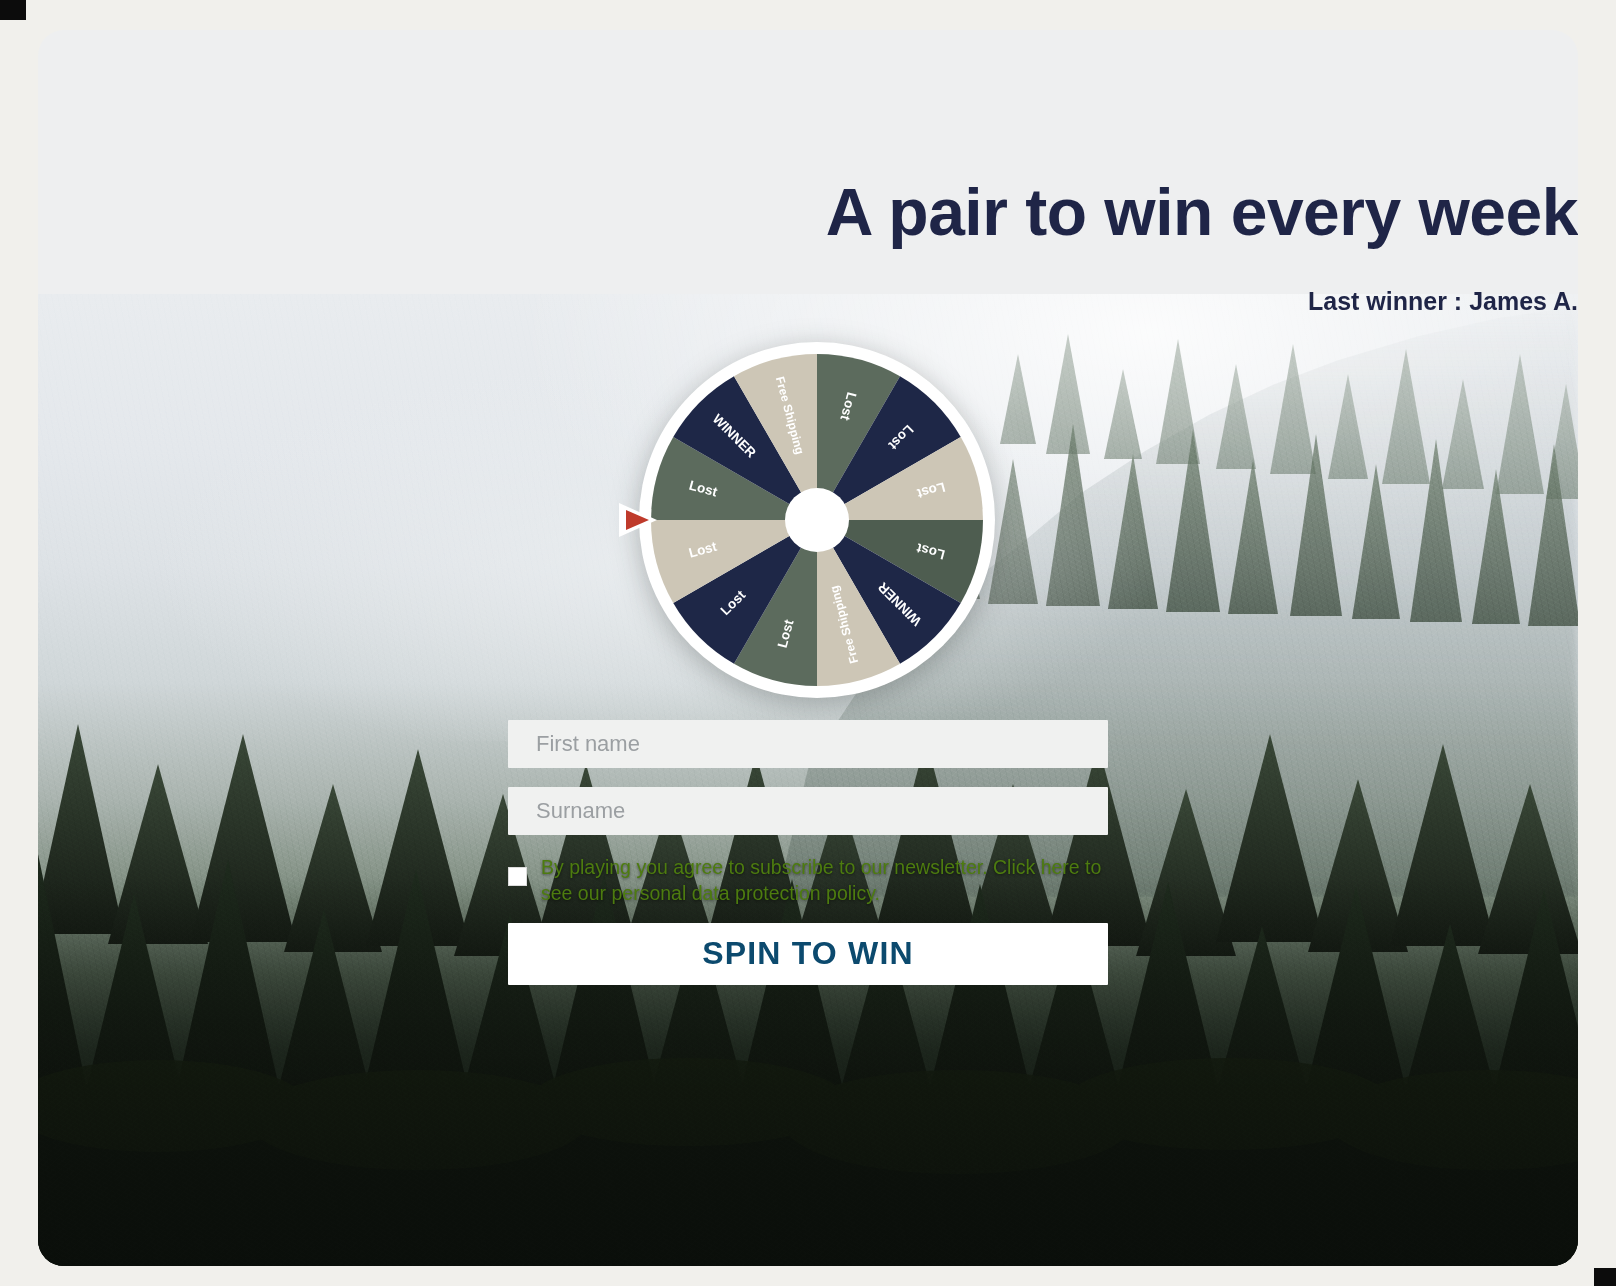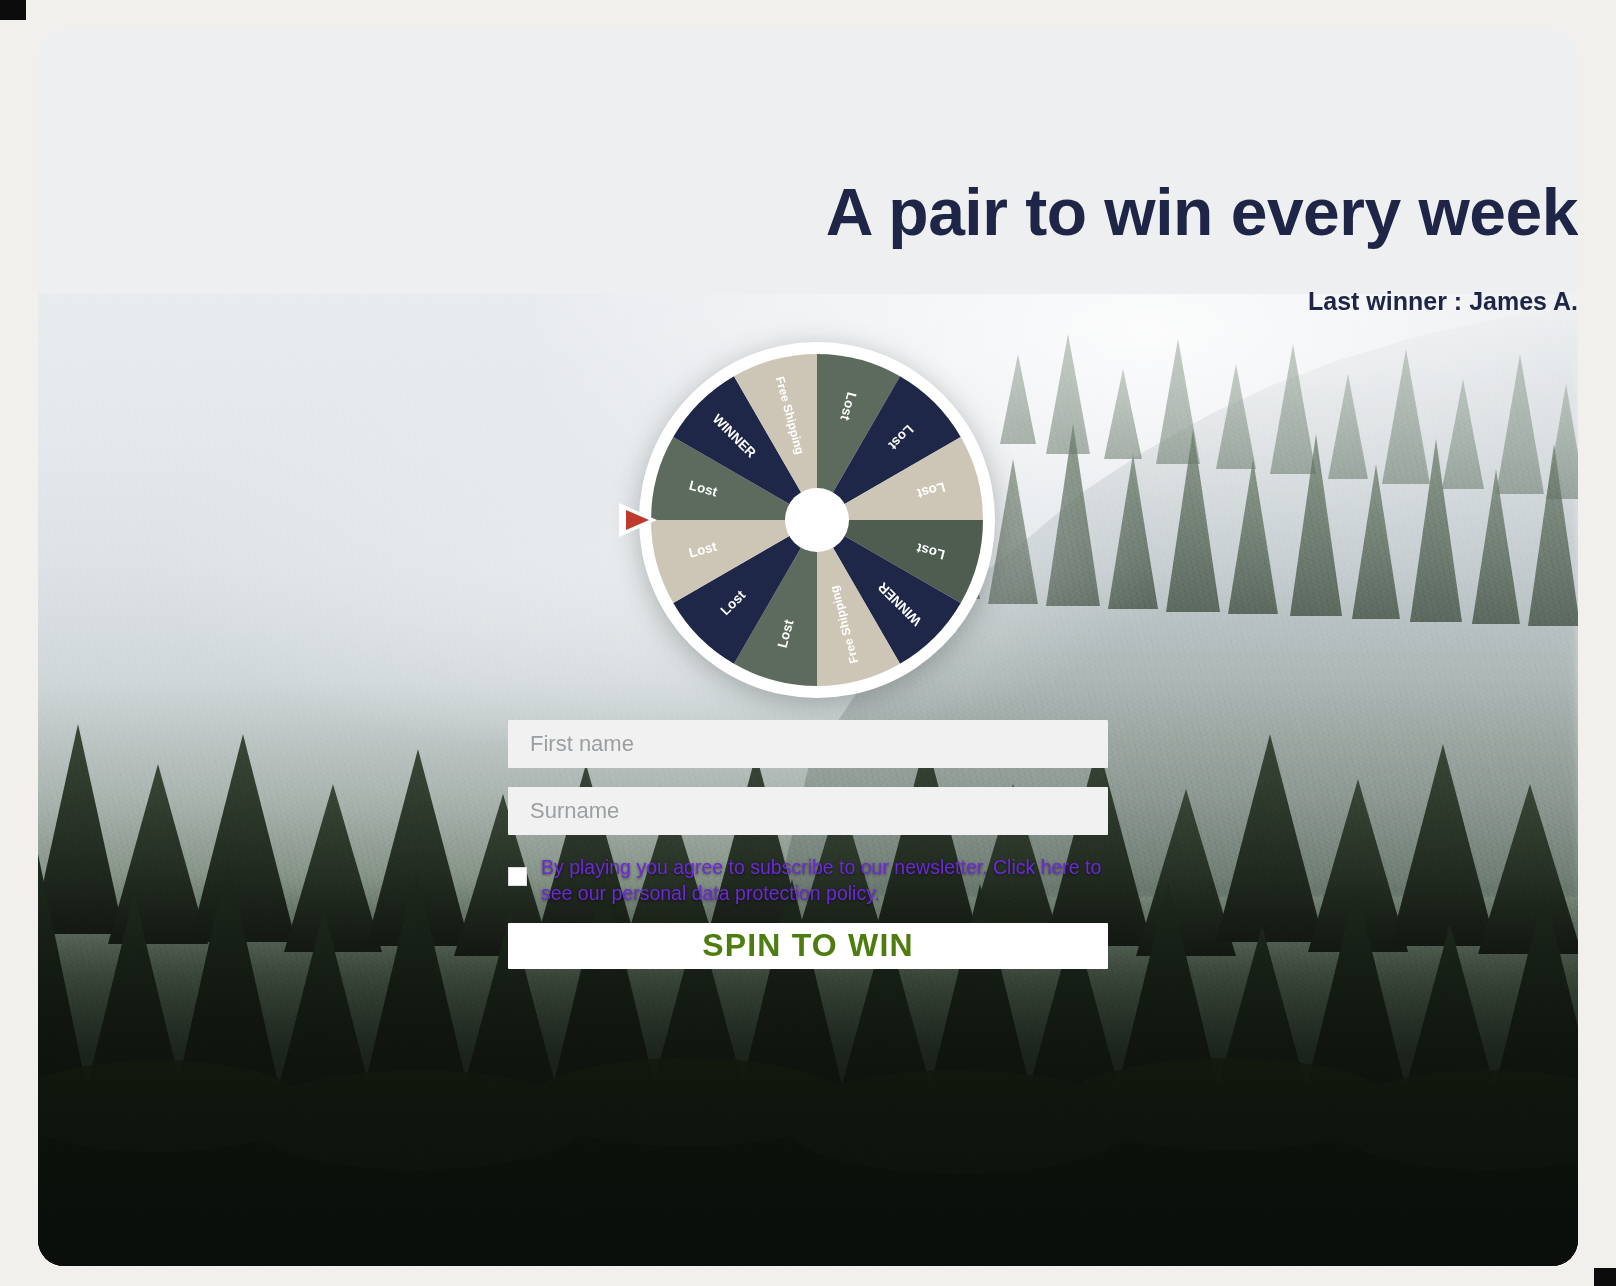--- a/index.html
+++ b/index.html
@@ -150,21 +150,21 @@
     transform: translateX(-50%);
     top: 690px;
     width: 600px;
     z-index: 14;
   }
   .field {
     display: block;
     width: 100%;
     height: 48px;
     margin-bottom: 19px;
-    padding: 0 22px;
+    padding: 0 28px;
     border: none;
     outline: none;
     background: #f0f1f0;
     color: #3b3f42;
     font-family: "Liberation Sans", sans-serif;
     font-size: 22px;
     border-radius: 1px;
   }
   .field::placeholder { color: #9b9fa2; opacity: 1; }
 
@@ -177,34 +177,34 @@
   }
   .checkbox {
     flex: 0 0 auto;
     width: 19px; height: 19px;
     background: #ffffff;
     border: 1px solid #dcdcdc;
     margin-top: 13px;
     cursor: pointer;
   }
   .consent-text {
-    color: #6d28d9;
+    color: #4d7c0f;
     font-size: 19.5px;
     line-height: 1.35;
     text-shadow: 0 1px 3px rgba(0,0,0,0.55);
     cursor: pointer;
   }
 
   .spin-btn {
     display: block;
     width: 100%;
-    height: 46px;
+    height: 62px;
     border: none;
     background: #ffffff;
-    color: #4d7c0f;
+    color: #0c4a6e;
     font-family: "Liberation Sans", sans-serif;
     font-size: 32px;
     font-weight: 700;
     letter-spacing: 1.2px;
     cursor: pointer;
     border-radius: 1px;
   }
 </style>
 </head>
 <body>

